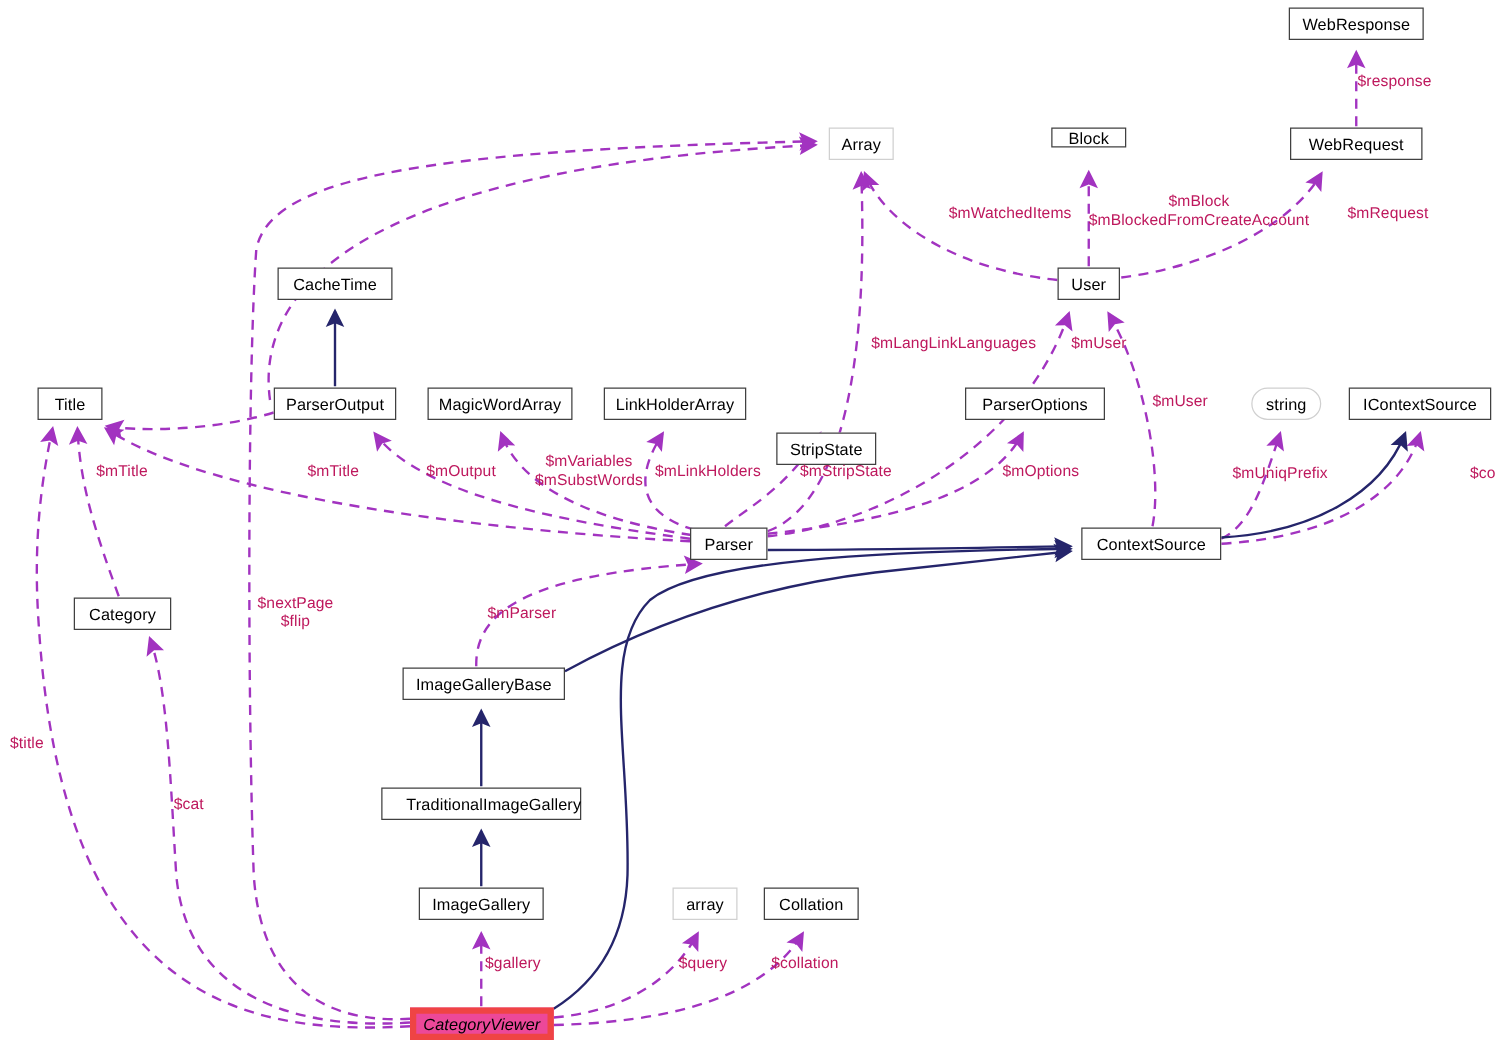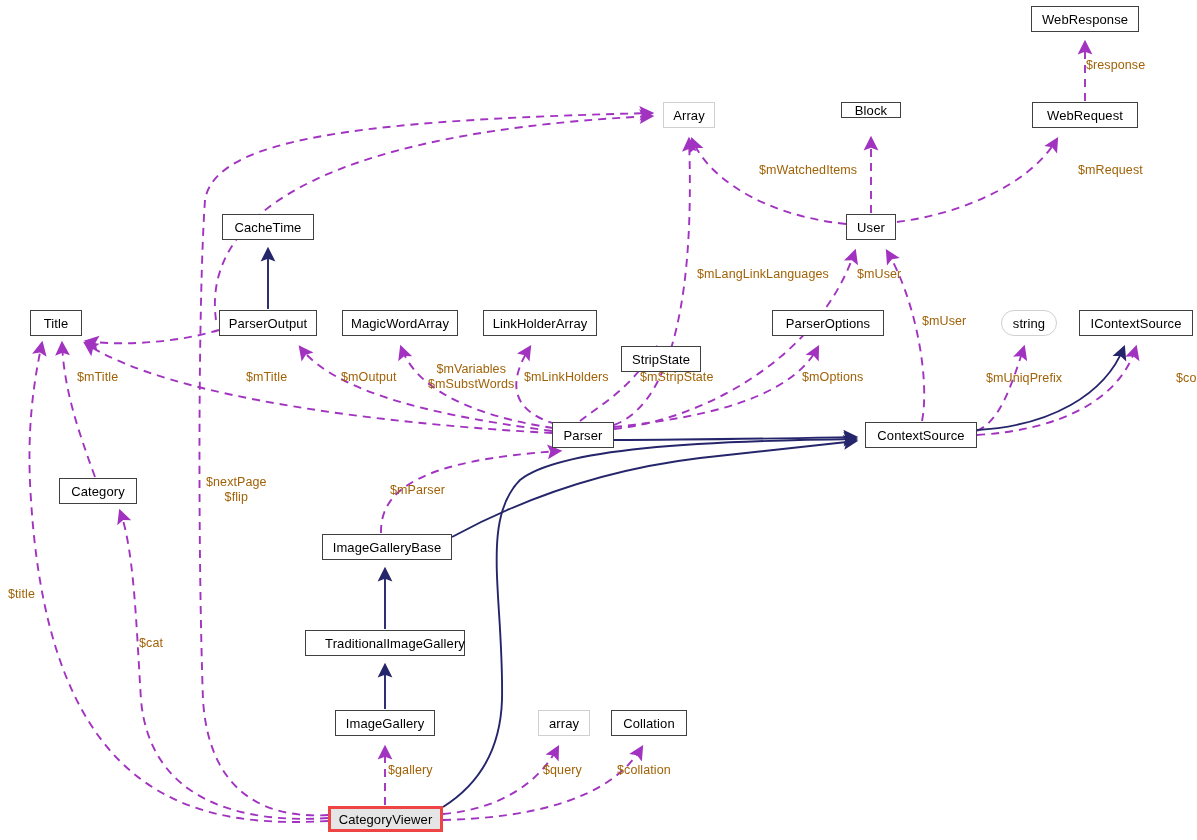--- a/index.html
+++ b/index.html
@@ -43,27 +43,28 @@
     color: #000000;
     font-size: 13px;
     line-height: 1;
     white-space: nowrap;
     letter-spacing: 0.1px;
   }
   .node.prim {
     border: 1px solid #d0d0d0;
   }
   .node.focus {
-    background: #e5e5e5;
-    border: 3px solid #ef4444;
+    background: #ec4899;
+    border: 5px solid #ef4444;
+    font-style: italic;
   }
   .edge-label {
     position: absolute;
     font-size: 12.5px;
-    color: #a16207;
+    color: #be185d;
     white-space: nowrap;
     line-height: 1.18;
     letter-spacing: 0.1px;
   }
   .edge-label.two-line {
     line-height: 1.22;
   }
   .edge-label.center {
     text-align: center;
   }
@@ -245,20 +246,21 @@
     </div>
 
     <div class="node focus" style="left:328px;top:806px;width:115px;height:26px;">
       <span>CategoryViewer</span>
     </div>
 
     <div class="edge-label" style="left:1086px;top:58px;">$response</div>
 
     <div class="edge-label" style="left:759px;top:163px;">$mWatchedItems</div>
 
+    <div class="edge-label two-line center" style="left:871px;top:154px;">$mBlock<br>$mBlockedFromCreateAccount</div>
 
     <div class="edge-label" style="left:1078px;top:163px;">$mRequest</div>
 
     <div class="edge-label" style="left:697px;top:267px;">$mLangLinkLanguages</div>
 
     <div class="edge-label" style="left:857px;top:267px;">$mUser</div>
 
     <div class="edge-label" style="left:77px;top:370px;">$mTitle</div>
 
     <div class="edge-label" style="left:246px;top:370px;">$mTitle</div>

